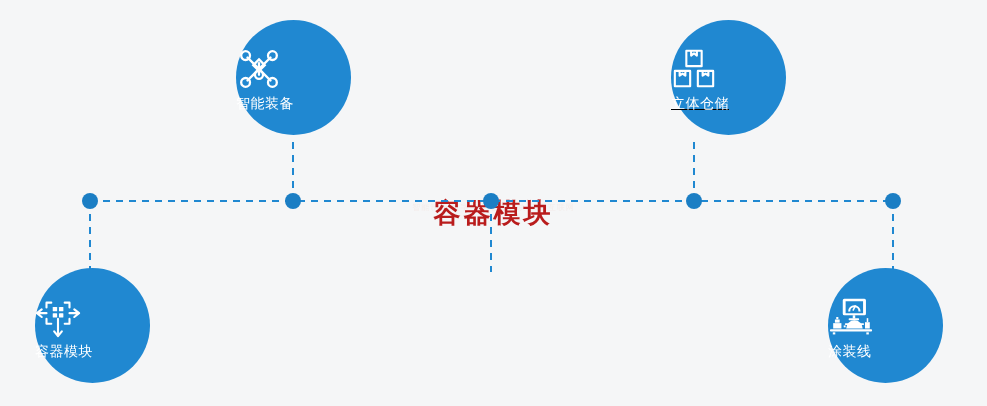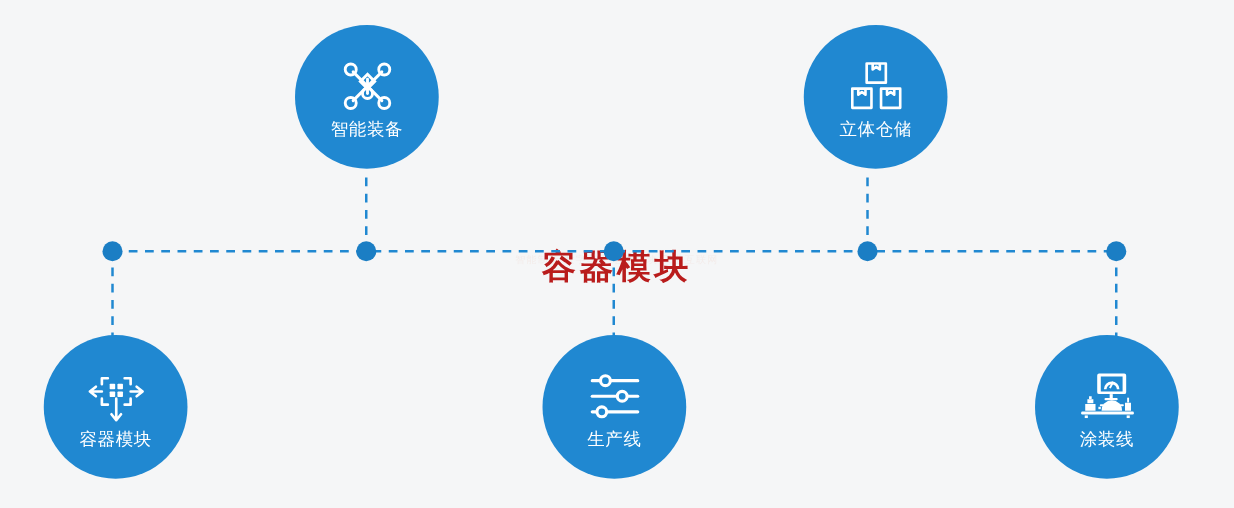--- a/index.html
+++ b/index.html
@@ -52,21 +52,20 @@
     white-space: nowrap;
   }
   .node {
     position: absolute;
     width: 115px;
     height: 115px;
     border-radius: 50%;
     background: #2088d1;
     display: flex;
     flex-direction: column;
-    align-items: center;
     justify-content: center;
     box-sizing: border-box;
   }
   .node-icon {
     width: 46px;
     height: 46px;
     display: block;
     margin-bottom: 4px;
   }
   .node-icon svg {
@@ -77,21 +76,21 @@
   .node-label {
     color: #ffffff;
     font-size: 14px;
     letter-spacing: 0.5px;
     line-height: 1;
     white-space: nowrap;
     font-weight: 400;
   }
   
   .node-smart      { left: 236px; top: 20px;  }
-  .node-warehouse  { left: 643px; top: 20px;  }
+  .node-warehouse  { left: 671px; top: 20px; text-decoration: underline;  }
   .node-sorting    { left: 35px;  top: 268px; }
   .node-production { left: 434px; top: 268px; }
   .node-painting   { left: 828px; top: 268px; }
 </style>
 </head>
 <body>
 
 <div id="stage">
 
   <div class="watermark-sub">智能制造 数字孪生 容器模块 工业互联网</div>
@@ -169,35 +168,20 @@
           <rect x="18.5" y="13.5" width="4.6" height="4.6" rx="0.6"></rect>
           <rect x="25" y="13.5" width="4.6" height="4.6" rx="0.6"></rect>
           <rect x="18.5" y="20" width="4.6" height="4.6" rx="0.6"></rect>
           <rect x="25" y="20" width="4.6" height="4.6" rx="0.6"></rect>
         </g>
       </svg>
     </span>
     <span class="node-label">容器模块</span>
   </div>
 
-  <div class="node node-production">
-    <span class="node-icon">
-      <svg viewBox="0 0 48 48" xmlns="http://www.w3.org/2000/svg">
-        <g stroke="#ffffff" stroke-width="2.6" stroke-linecap="round" fill="none">
-          <line x1="5" y1="11" x2="43" y2="11"></line>
-          <line x1="5" y1="24" x2="43" y2="24"></line>
-          <line x1="5" y1="37" x2="43" y2="37"></line>
-          <circle cx="16" cy="11" r="4.1" fill="#2088d1"></circle>
-          <circle cx="30" cy="24" r="4.1" fill="#2088d1"></circle>
-          <circle cx="13" cy="37" r="4.1" fill="#2088d1"></circle>
-        </g>
-      </svg>
-    </span>
-    <span class="node-label">生产线</span>
-  </div>
 
   <div class="node node-painting">
     <span class="node-icon">
       <svg viewBox="0 0 48 48" xmlns="http://www.w3.org/2000/svg">
         <g fill="#ffffff" stroke="none">
 
           <path d="M17 5 h21 a1.6 1.6 0 0 1 1.6 1.6 v14 a1.6 1.6 0 0 1 -1.6 1.6 h-21 a1.6 1.6 0 0 1 -1.6 -1.6 v-14 a1.6 1.6 0 0 1 1.6 -1.6 z
                    M18.4 7.6 v12.4 h18.2 v-12.4 z"></path>
 
           <path d="M21 18.2 a6.5 6.5 0 0 1 13 0 h-2.2 a4.3 4.3 0 0 0 -8.6 0 z"></path>

